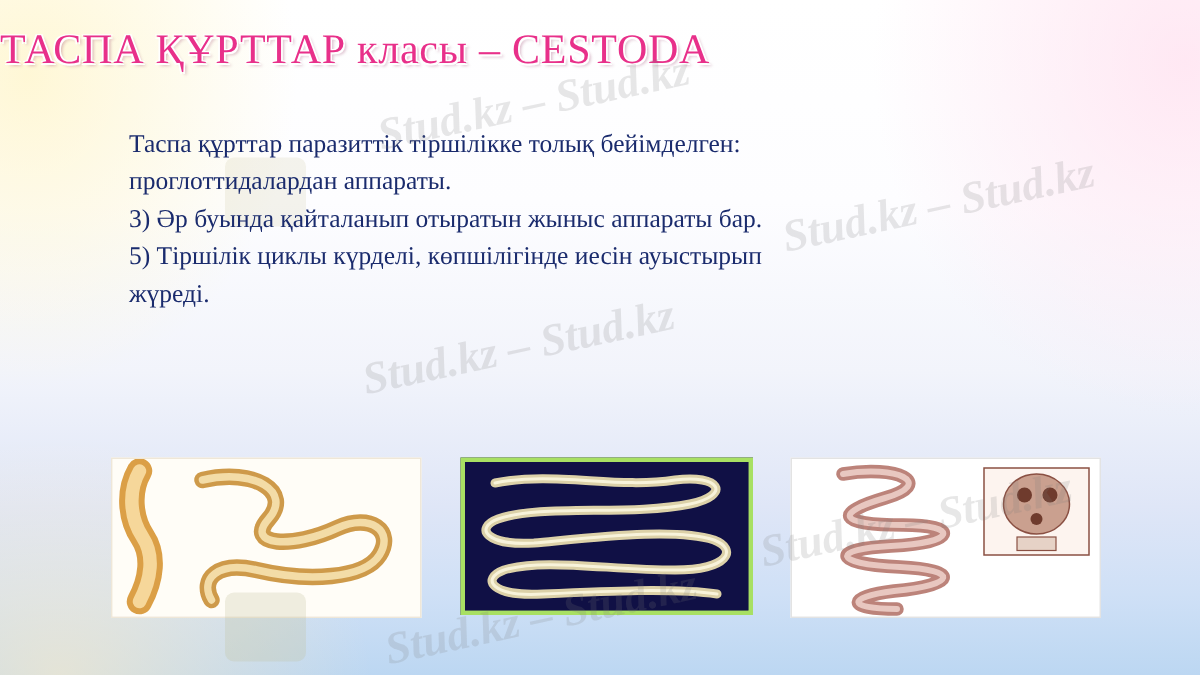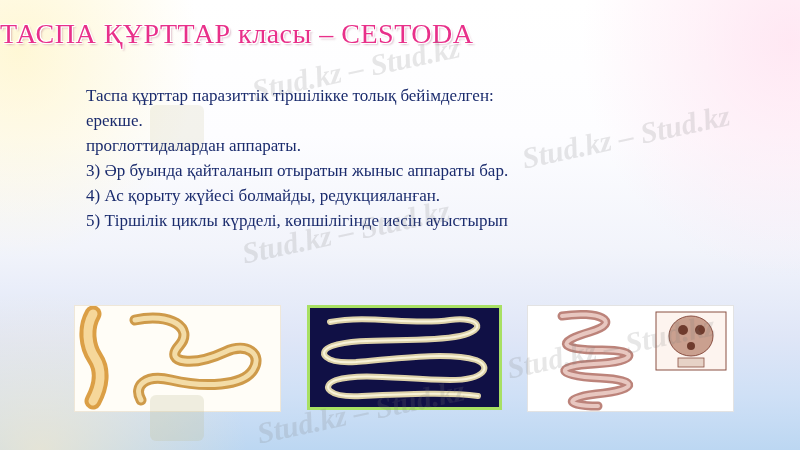--- a/index.html
+++ b/index.html
@@ -171,25 +171,24 @@
   <div class="wash-left"></div>
   <div class="wash-right"></div>
   <div class="wash-bottom-left"></div>
 
   <div class="wm-logo-2"></div>
 
   <div class="title">ТАСПА ҚҰРТТАР класы – CESTODA</div>
 
   <div class="body-text">
     <div class="line">Таспа құрттар паразиттік тіршілікке толық бейімделген:</div>
-    <div class="line">ерекше.</div>
     <div class="line">проглоттидалардан аппараты.</div>
     <div class="line">3) Әр буында қайталанып отыратын жыныс аппараты бар.</div>
-    <div class="line">4) Ас қорыту жүйесі болмайды, редукцияланған.</div>
     <div class="line">5) Тіршілік циклы күрделі, көпшілігінде иесін ауыстырып</div>
+    <div class="line">жүреді.</div>
   </div>
 
   <div class="images">
 
     <div class="img-box img-1">
       <svg width="205" height="105" viewBox="0 0 205 105">
         <rect x="0" y="0" width="205" height="105" fill="#fffdf7"></rect>
         <path d="M18 8 C 10 22, 12 40, 20 52 C 28 64, 26 80, 18 95" stroke="#d99a3c" stroke-width="17" fill="none" stroke-linecap="round" opacity="0.95"></path>
         <path d="M18 8 C 10 22, 12 40, 20 52 C 28 64, 26 80, 18 95" stroke="#f6d79a" stroke-width="9" fill="none" stroke-linecap="round"></path>
         <path d="M60 14 C 95 6, 120 22, 104 40 C 88 58, 120 60, 150 46 C 172 36, 188 48, 178 64 C 168 80, 130 82, 96 74 C 70 68, 58 80, 66 94" stroke="#c98f36" stroke-width="11" fill="none" stroke-linecap="round" opacity="0.9"></path>

